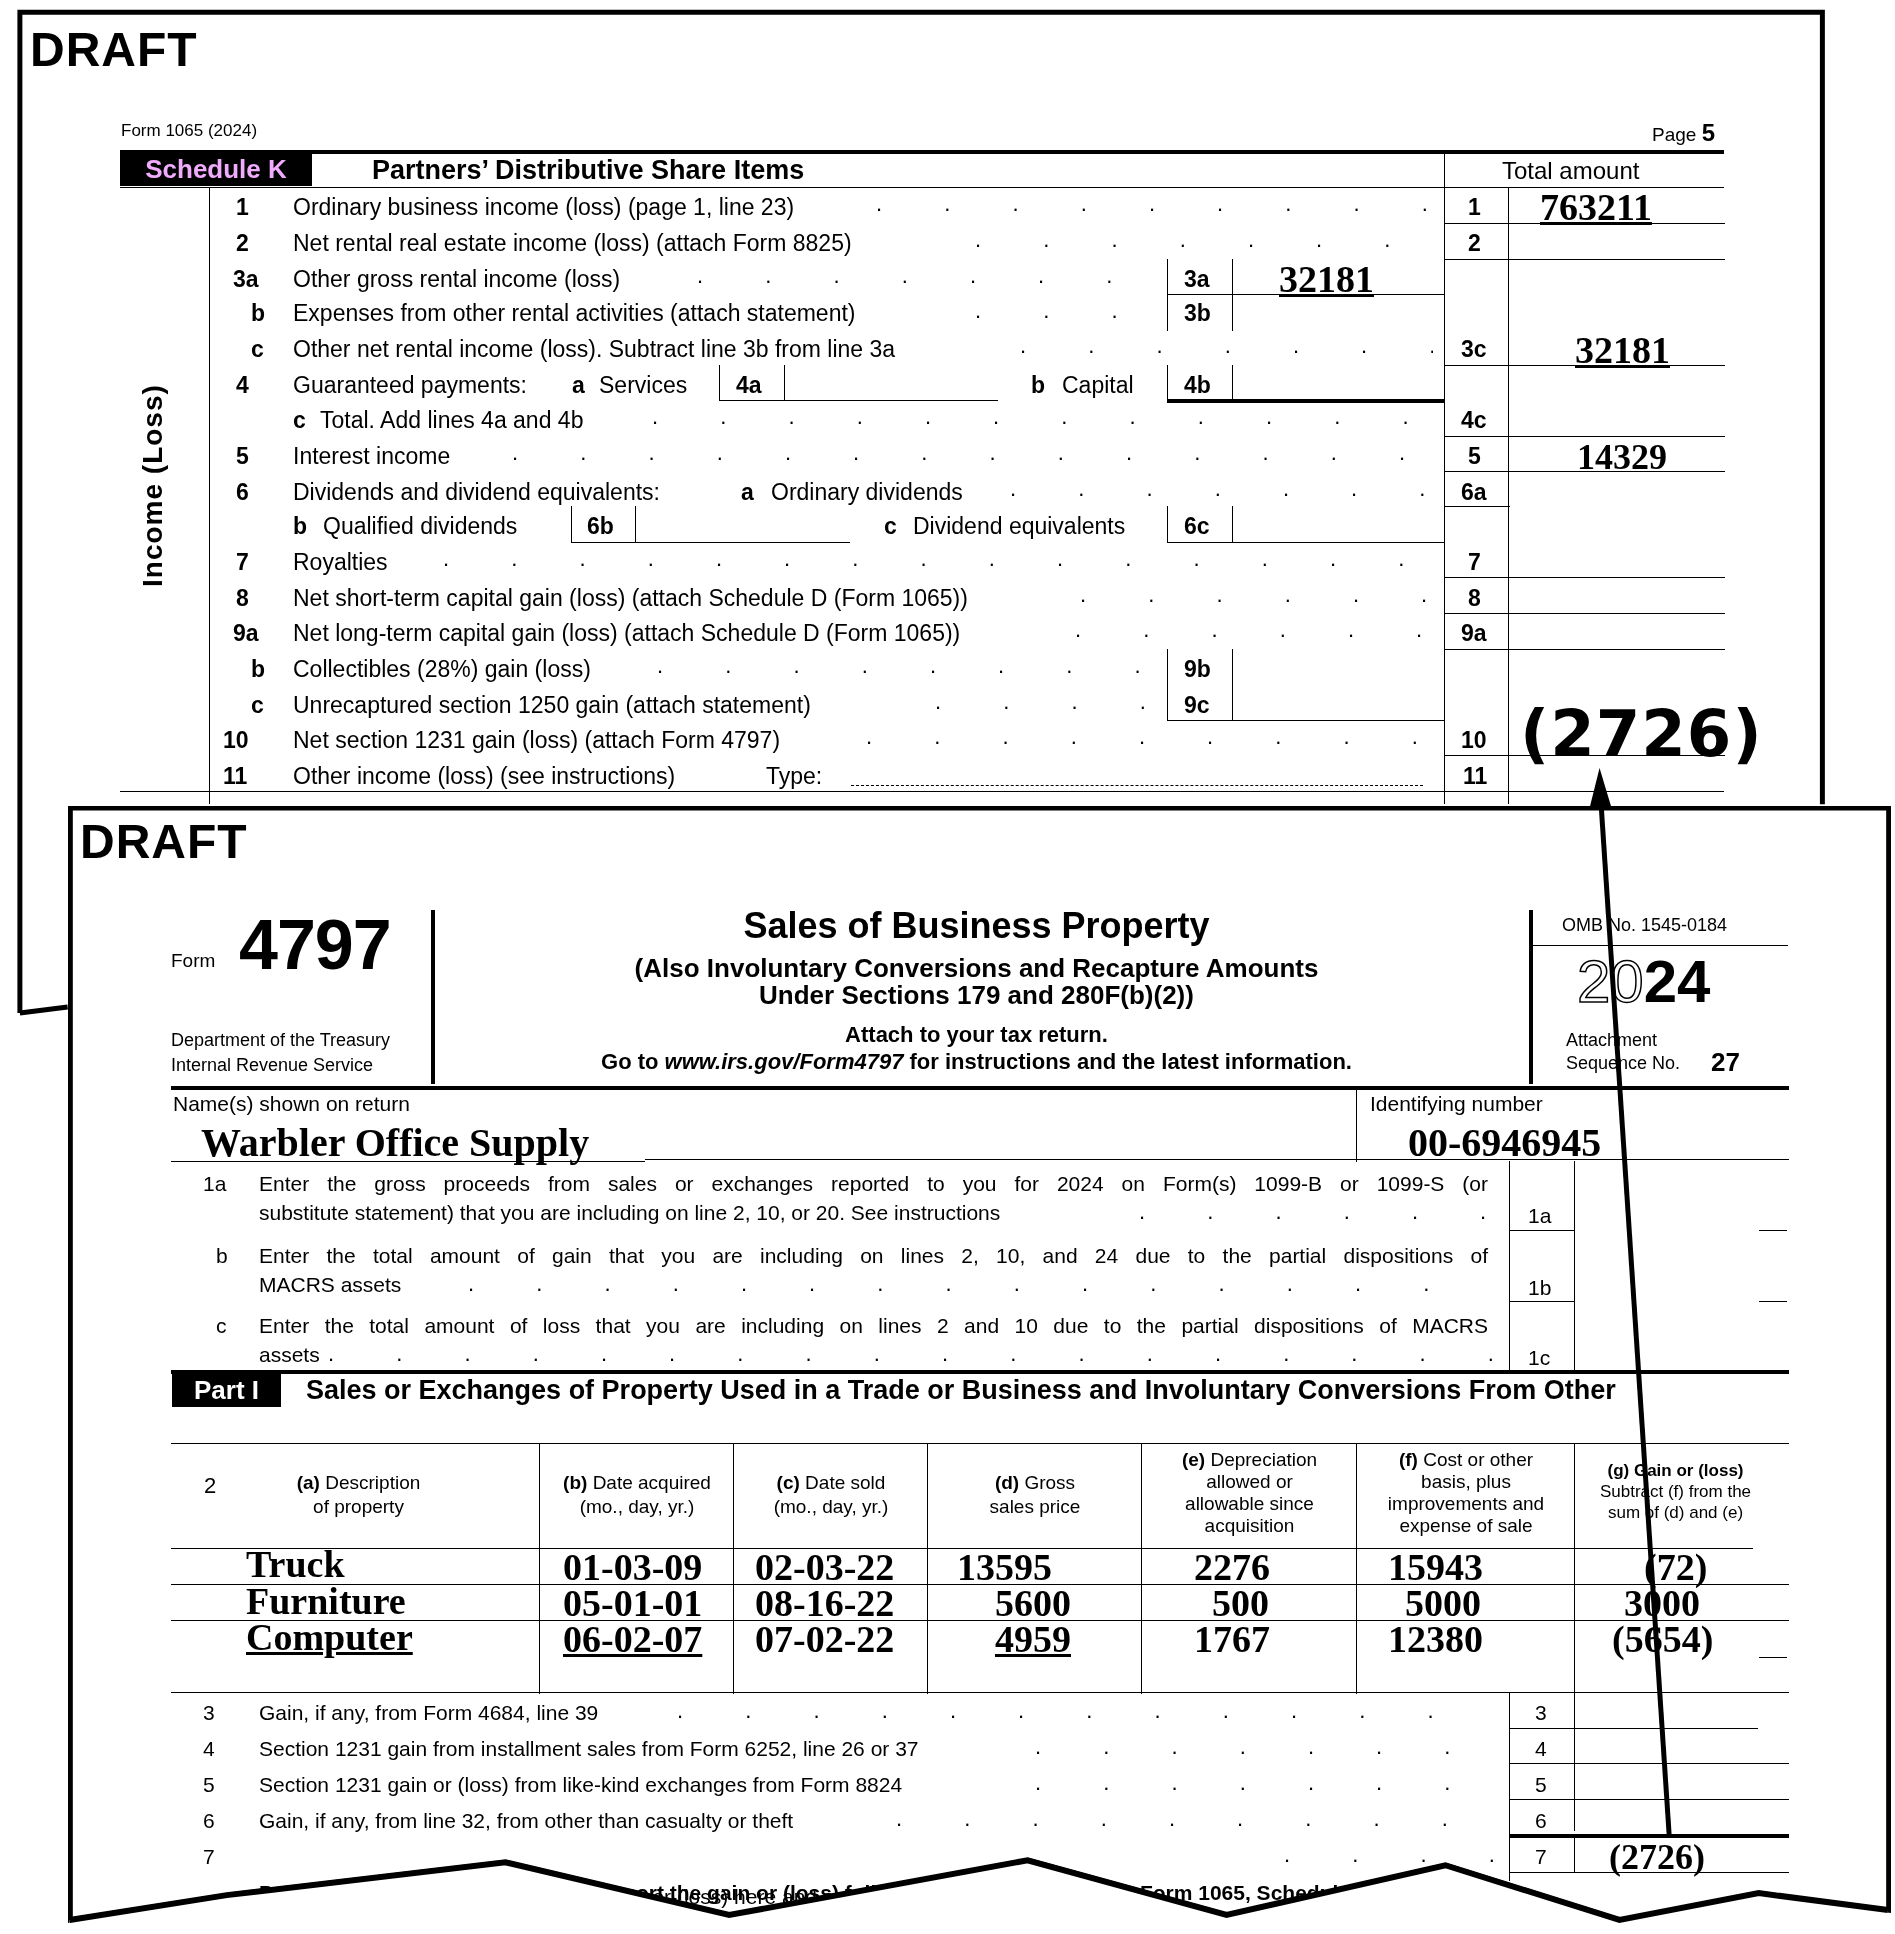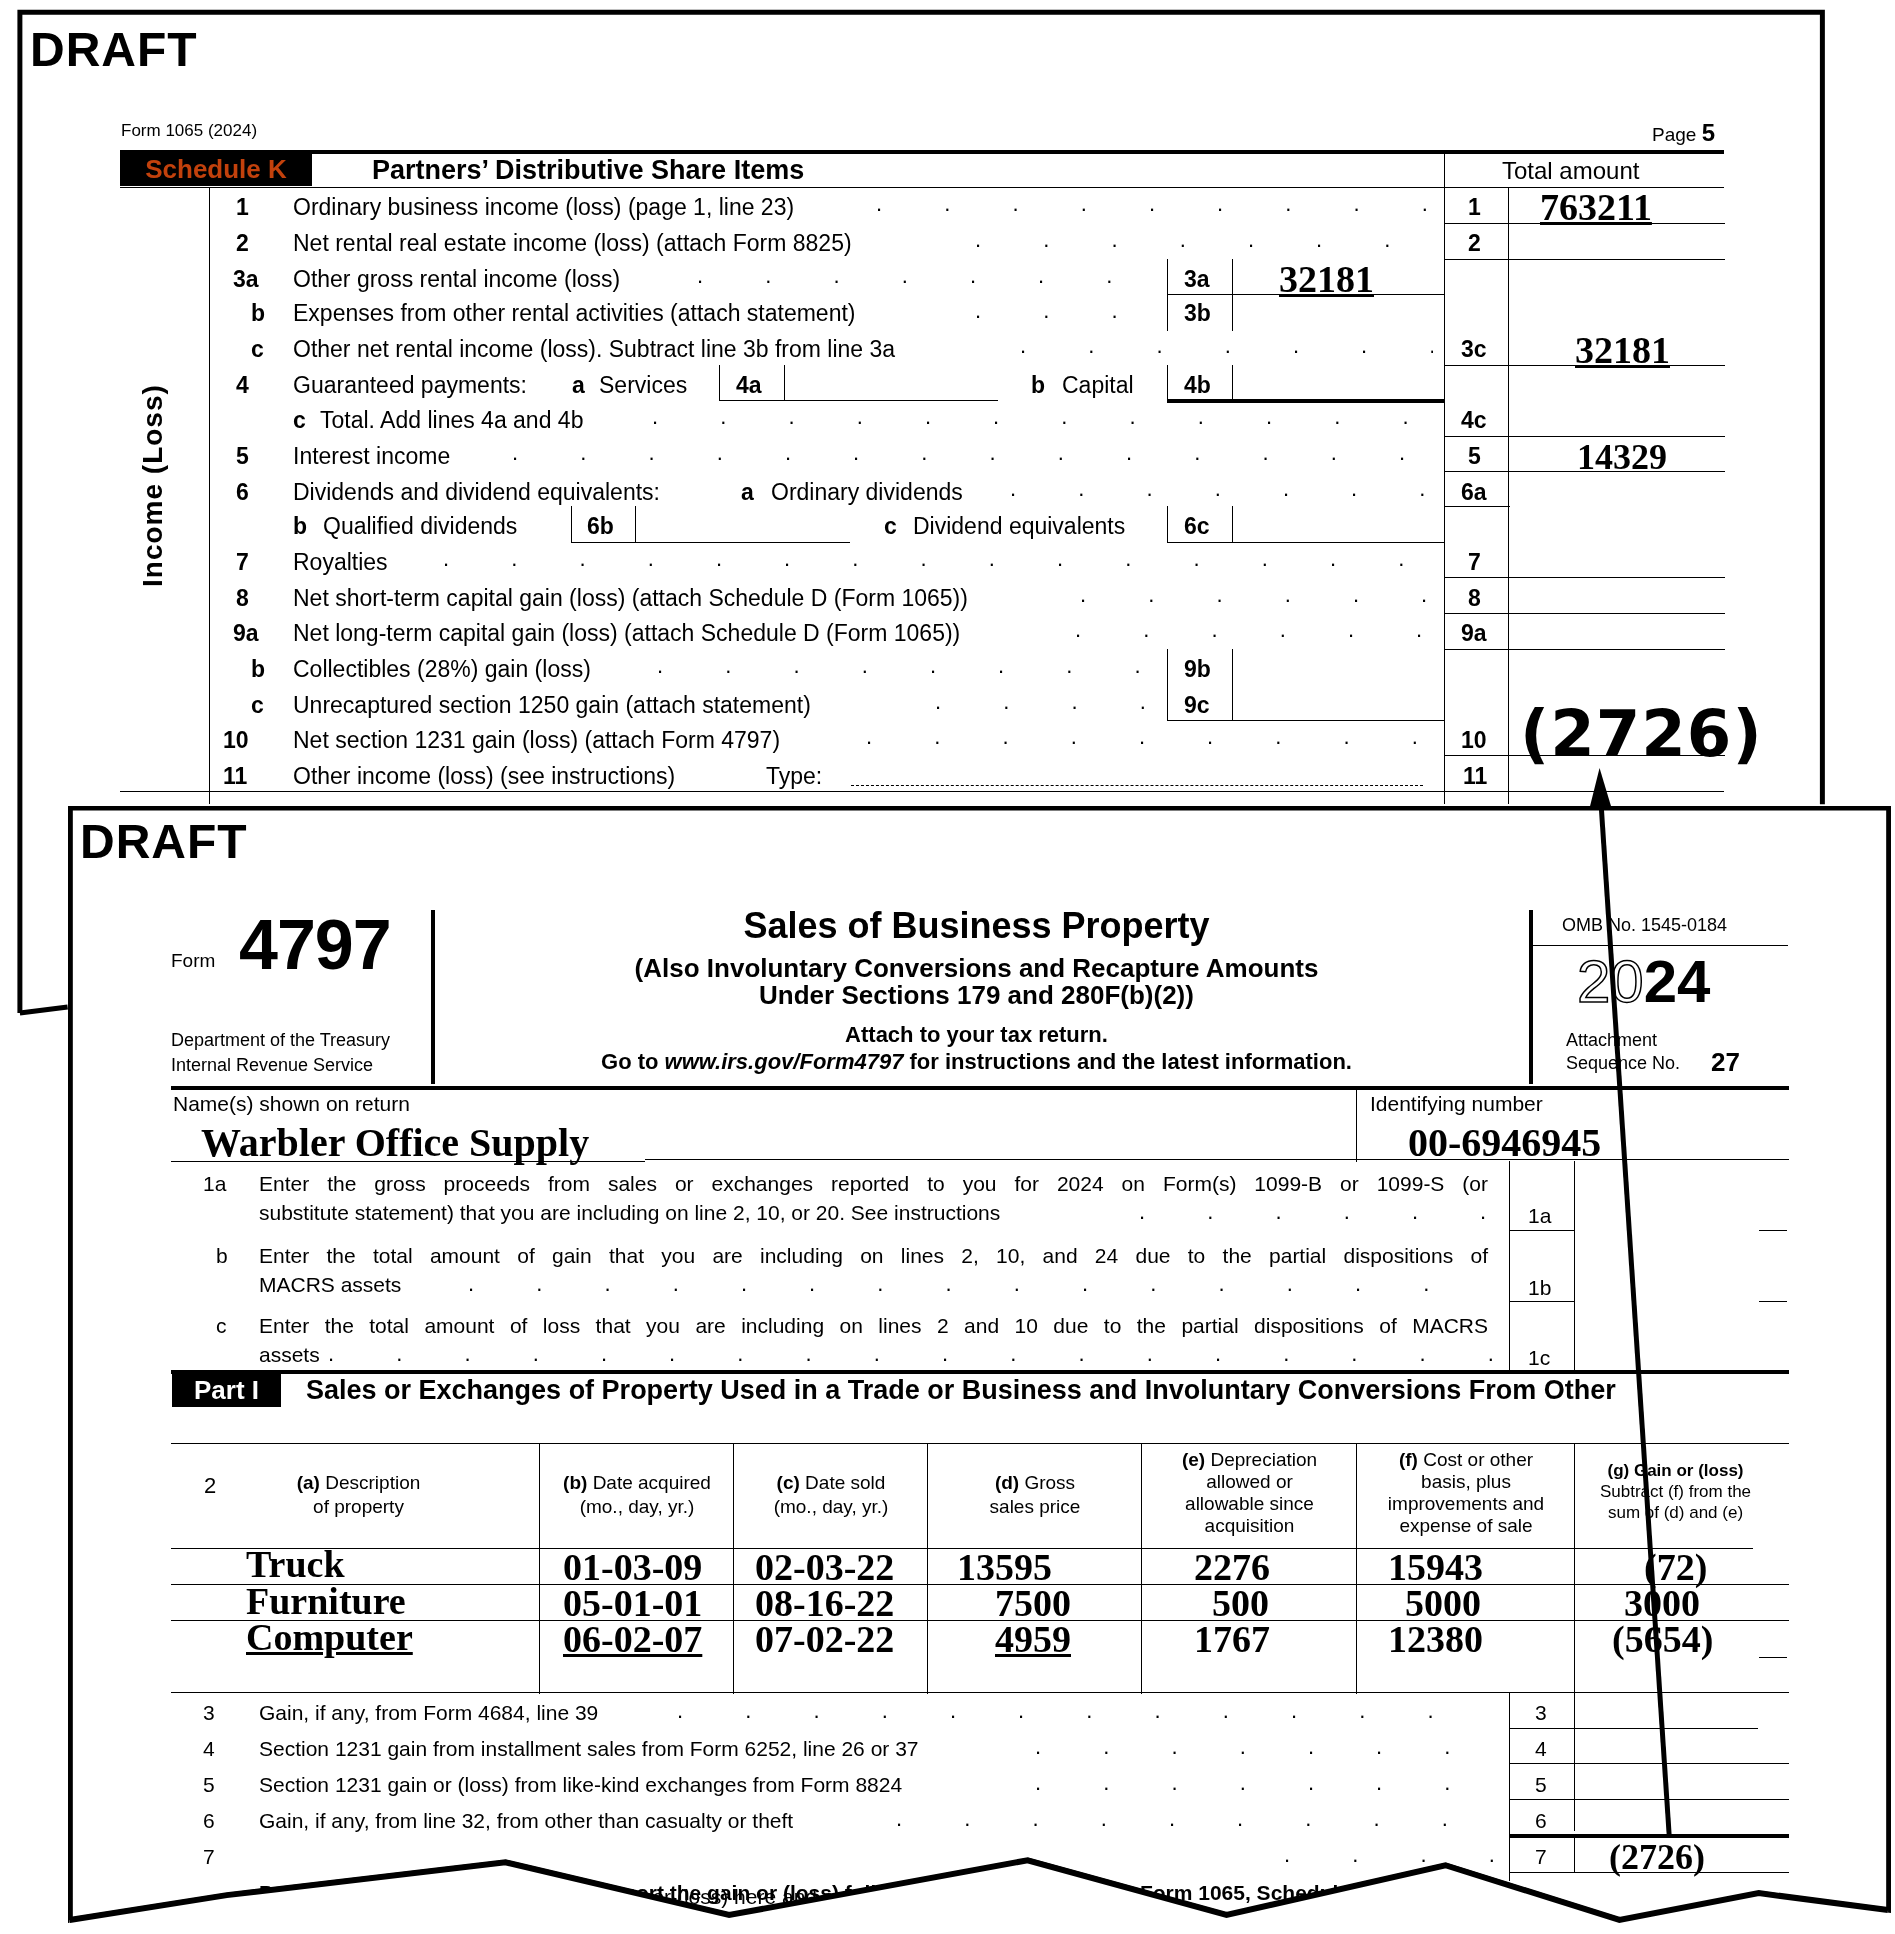--- a/index.html
+++ b/index.html
@@ -29,21 +29,21 @@
 
   <div class="draft" style="left:30px;top:22px;">DRAFT</div>
 
   <div class="lbl small" style="left:121px;top:121px;font-size:17px;">Form 1065 (2024)</div>
   <div class="lbl" style="left:1652px;top:119px;font-size:19px;">
     <span>Page</span>
     <b style="font-size:24px;">5</b>
   </div>
 
   <div class="hline thick" style="left:120px;top:150px;width:1604px;"></div>
-  <div class="abs" style="left:120px;top:152px;width:192px;height:34px;background:#000;color:#c2410c;font-weight:bold;font-size:26px;line-height:34px;text-align:center;">Schedule K</div>
+  <div class="abs" style="left:120px;top:152px;width:192px;height:34px;background:#000;color:#f0abfc;font-weight:bold;font-size:26px;line-height:34px;text-align:center;">Schedule K</div>
   <div class="lbl" style="left:372px;top:155px;font-size:27px;font-weight:bold;">Partners’ Distributive Share Items</div>
   <div class="lbl" style="left:1502px;top:157px;font-size:24px;">Total amount</div>
   <div class="hline" style="left:120px;top:187px;width:1604px;"></div>
 
   <div class="vline" style="left:209px;top:187px;height:617px;"></div>
   <div class="vline" style="left:1444px;top:151px;height:653px;"></div>
   <div class="vline" style="left:1508px;top:187px;height:617px;"></div>
 
   <div class="abs" style="left:137px;top:587px;transform:rotate(-90deg);transform-origin:left top;font-size:28px;font-weight:bold;letter-spacing:1px;white-space:nowrap;">Income (Loss)</div>
 
@@ -305,21 +305,21 @@
     <div class="hw" style="left:957px;top:1545px;">13595</div>
     <div class="hw" style="left:1194px;top:1545px;">2276</div>
     <div class="hw" style="left:1388px;top:1545px;">15943</div>
     <div class="hw" style="left:1644px;top:1545px;">(72)</div>
   </div>
   <div class="hline" style="left:171px;top:1584px;width:1618px;"></div>
   <div>
     <div class="hw" style="left:246px;top:1579px;">Furniture</div>
     <div class="hw" style="left:563px;top:1581px;">05-01-01</div>
     <div class="hw" style="left:755px;top:1581px;">08-16-22</div>
-    <div class="hw" style="left:995px;top:1581px;">7500</div>
+    <div class="hw" style="left:995px;top:1581px;">5600</div>
     <div class="hw" style="left:1212px;top:1581px;">500</div>
     <div class="hw" style="left:1405px;top:1581px;">5000</div>
     <div class="hw" style="left:1624px;top:1581px;">3000</div>
   </div>
   <div class="hline" style="left:171px;top:1620px;width:1618px;"></div>
   <div>
     <div class="hw" style="left:246px;top:1615px;text-decoration:underline;">Computer</div>
     <div class="hw" style="left:563px;top:1617px;text-decoration:underline;">06-02-07</div>
     <div class="hw" style="left:755px;top:1617px;">07-02-22</div>
     <div class="hw" style="left:995px;top:1617px;text-decoration:underline;">4959</div>

